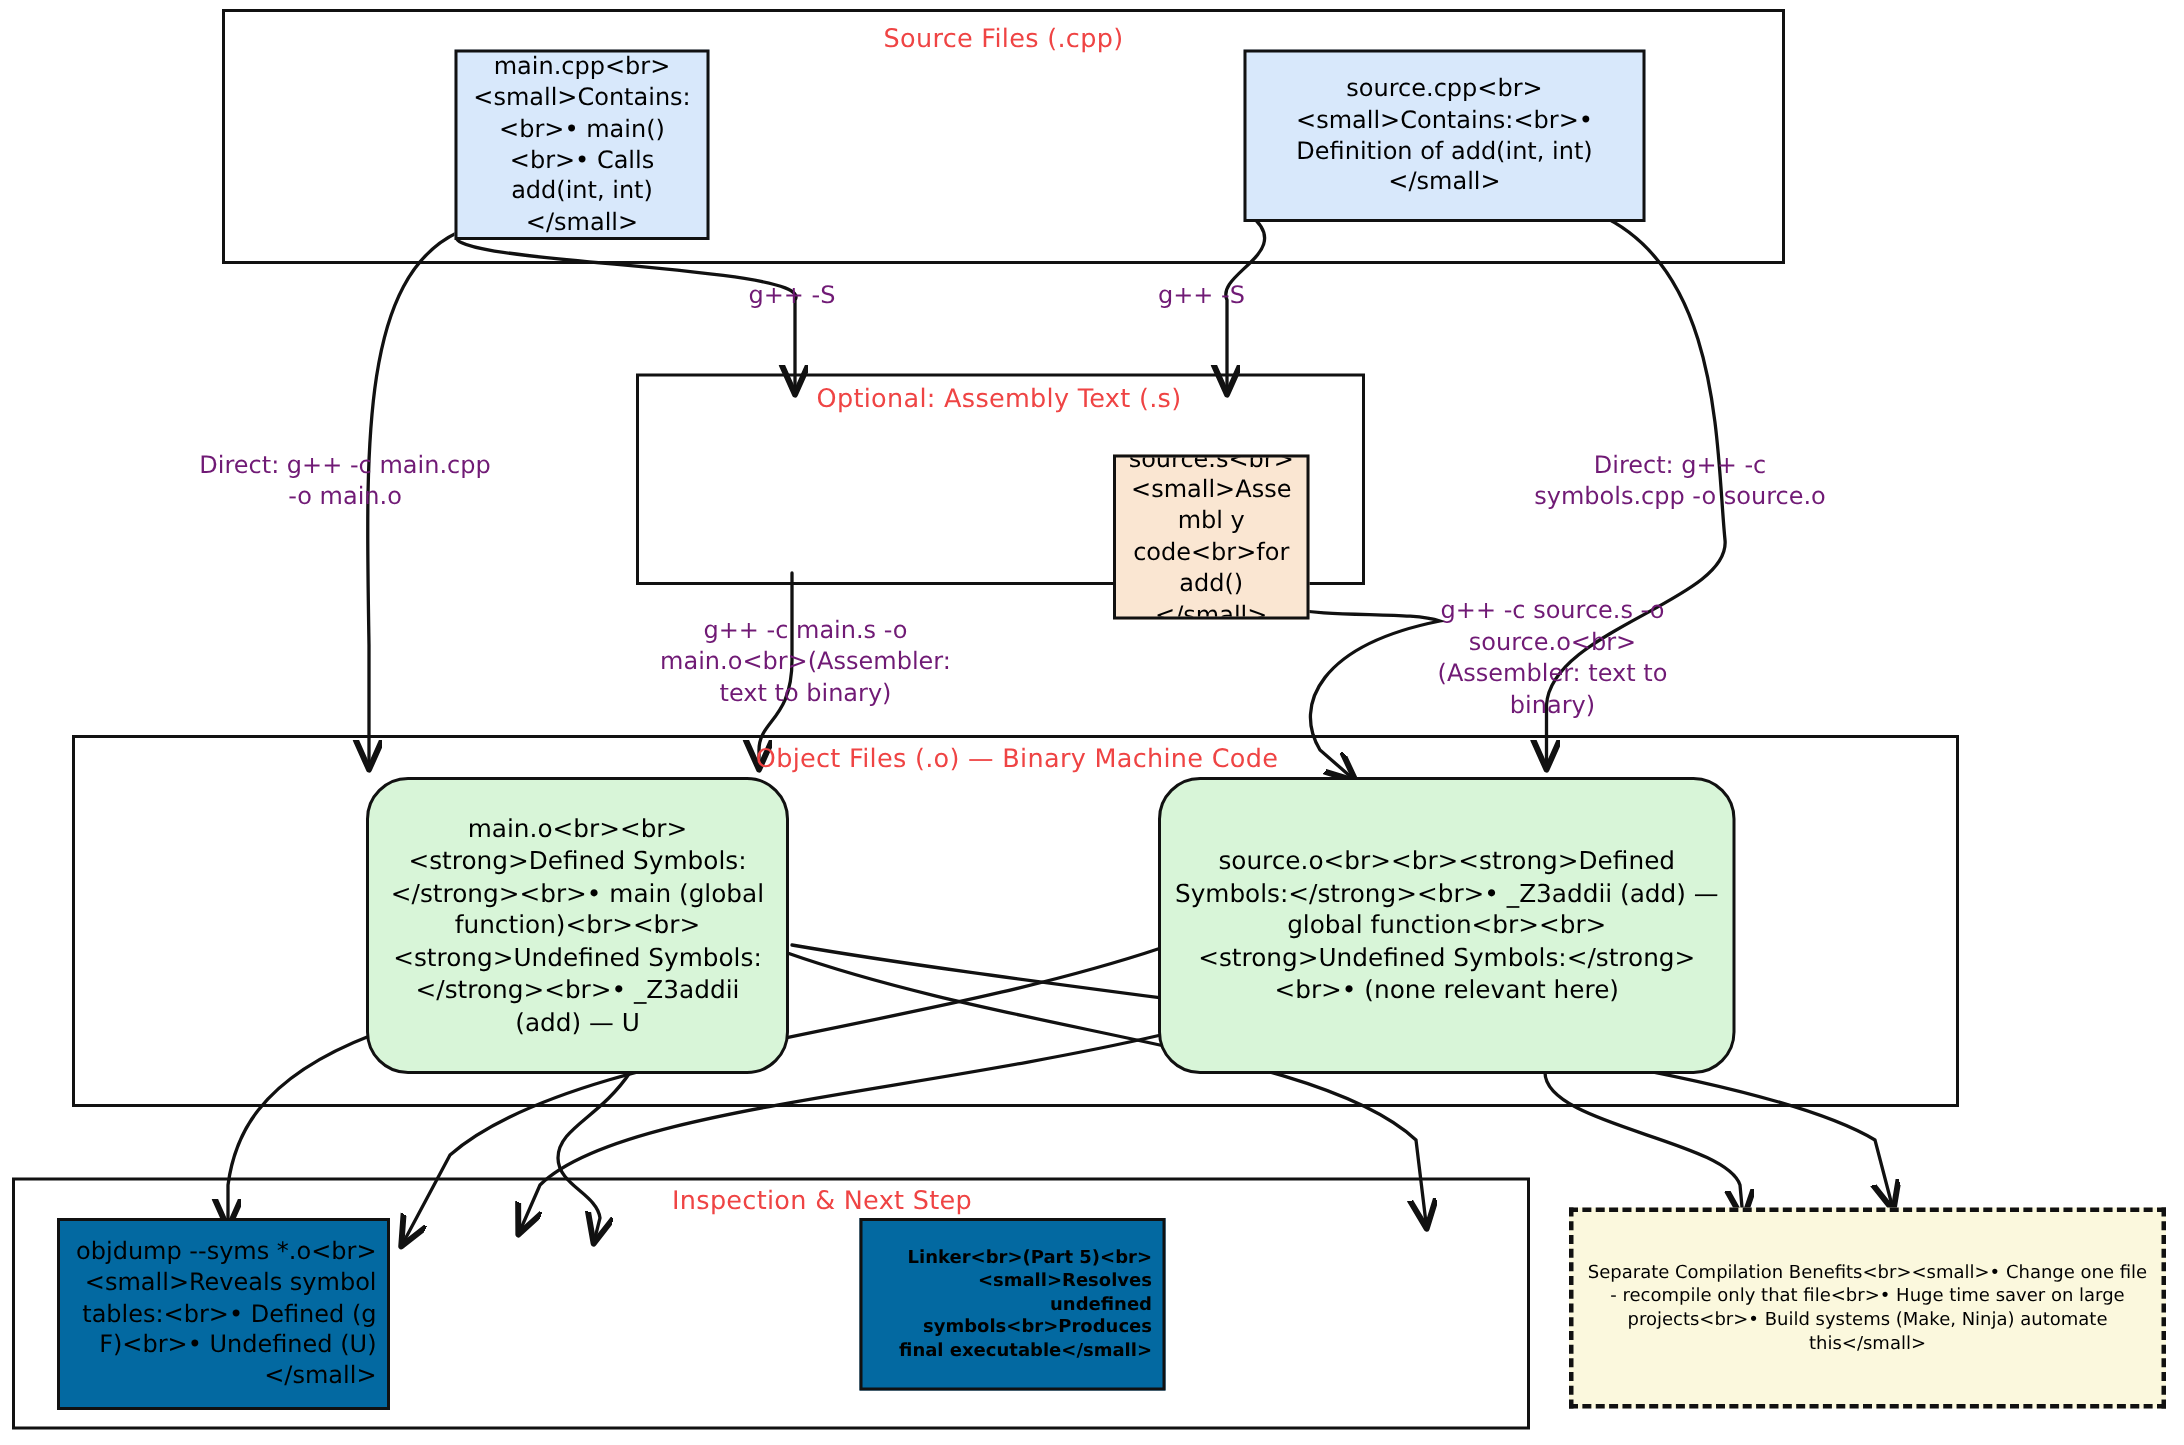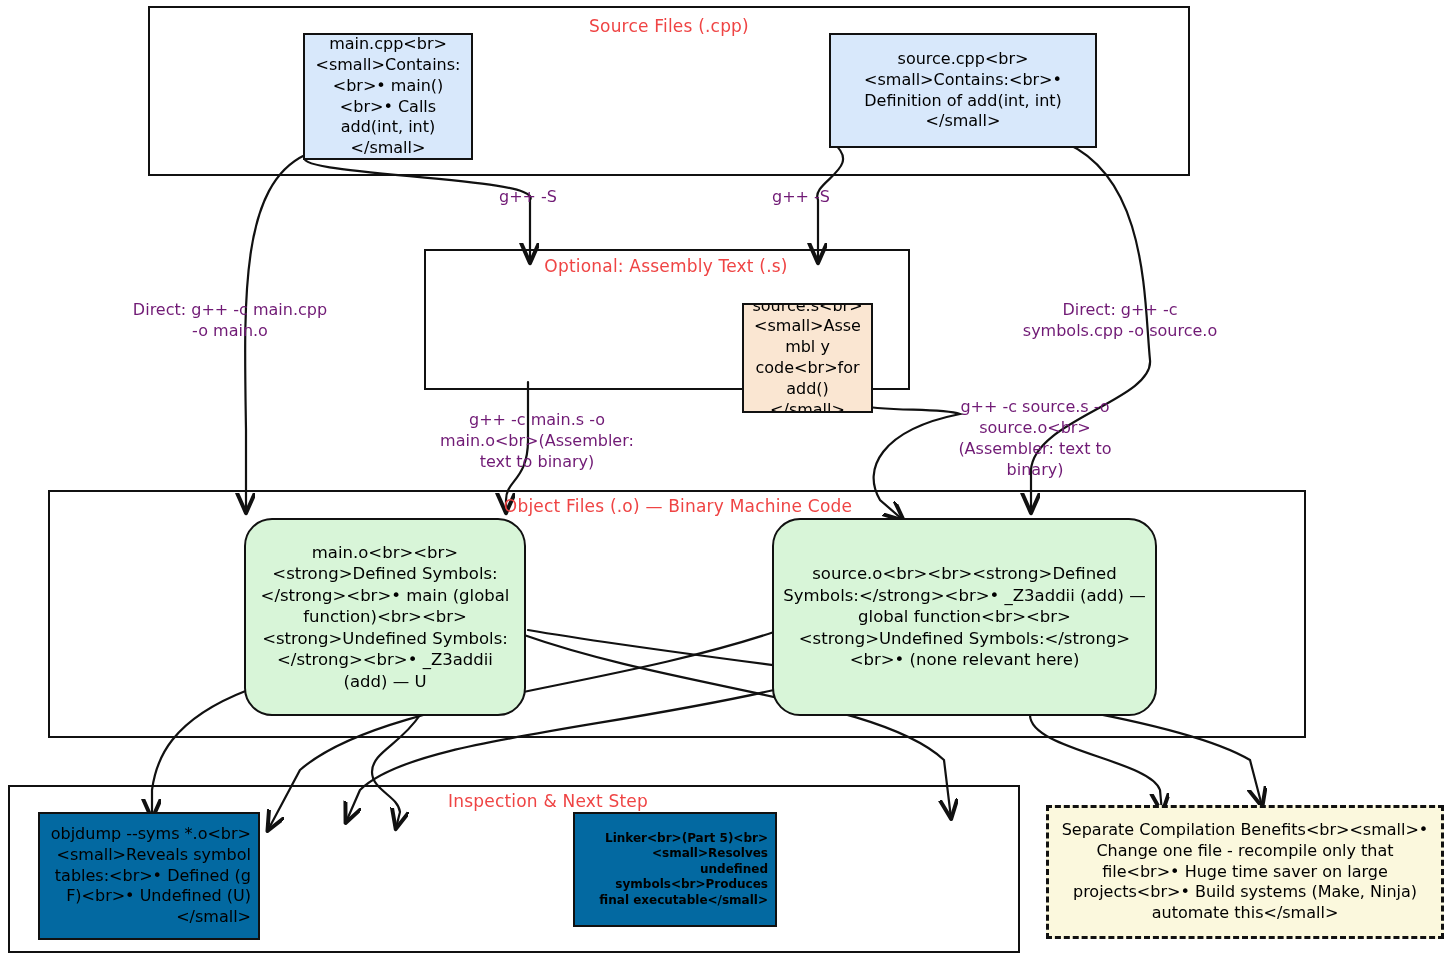--- a/index.html
+++ b/index.html
@@ -160,21 +160,21 @@
 Undefined (U)&lt;/small&gt;</span>
   </div>
 
   <div class="node n-tool" style="left:573px;top:812px;width:204px;height:115px;font-size:12px;font-weight:bold;">
     <span>Linker&lt;br&gt;(Part 5)&lt;br&gt;
 &lt;small&gt;Resolves undefined
 symbols&lt;br&gt;Produces final
 executable&lt;/small&gt;</span>
   </div>
 
-  <div class="node n-note" style="left:1046px;top:805px;width:398px;height:134px;font-size:16px;">
+  <div class="node n-note" style="left:1046px;top:805px;width:398px;height:134px;font-size:12px;">
     <span>Separate Compilation Benefits&lt;br&gt;&lt;small&gt;•
 Change one file - recompile only that
 file&lt;br&gt;• Huge time saver on large
 projects&lt;br&gt;• Build systems (Make, Ninja)
 automate this&lt;/small&gt;</span>
   </div>
 
   <div class="elabel" style="left:528px;top:186px;">g++ -S</div>
 
   <div class="elabel" style="left:801px;top:186px;">g++ -S</div>

